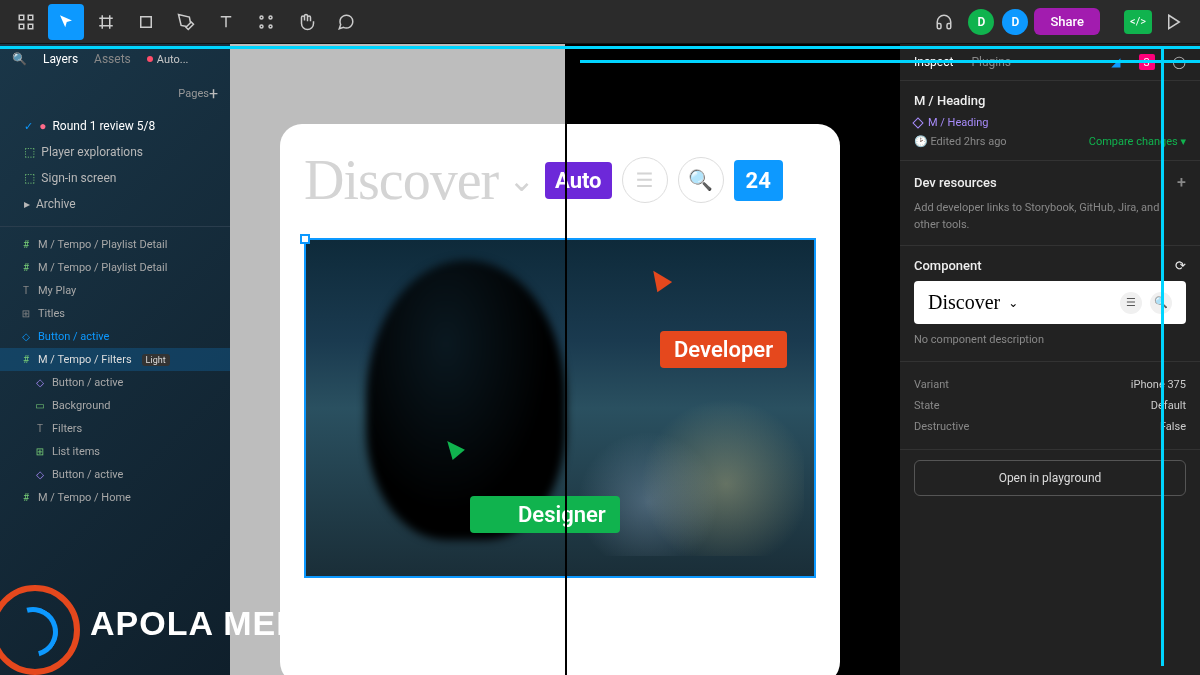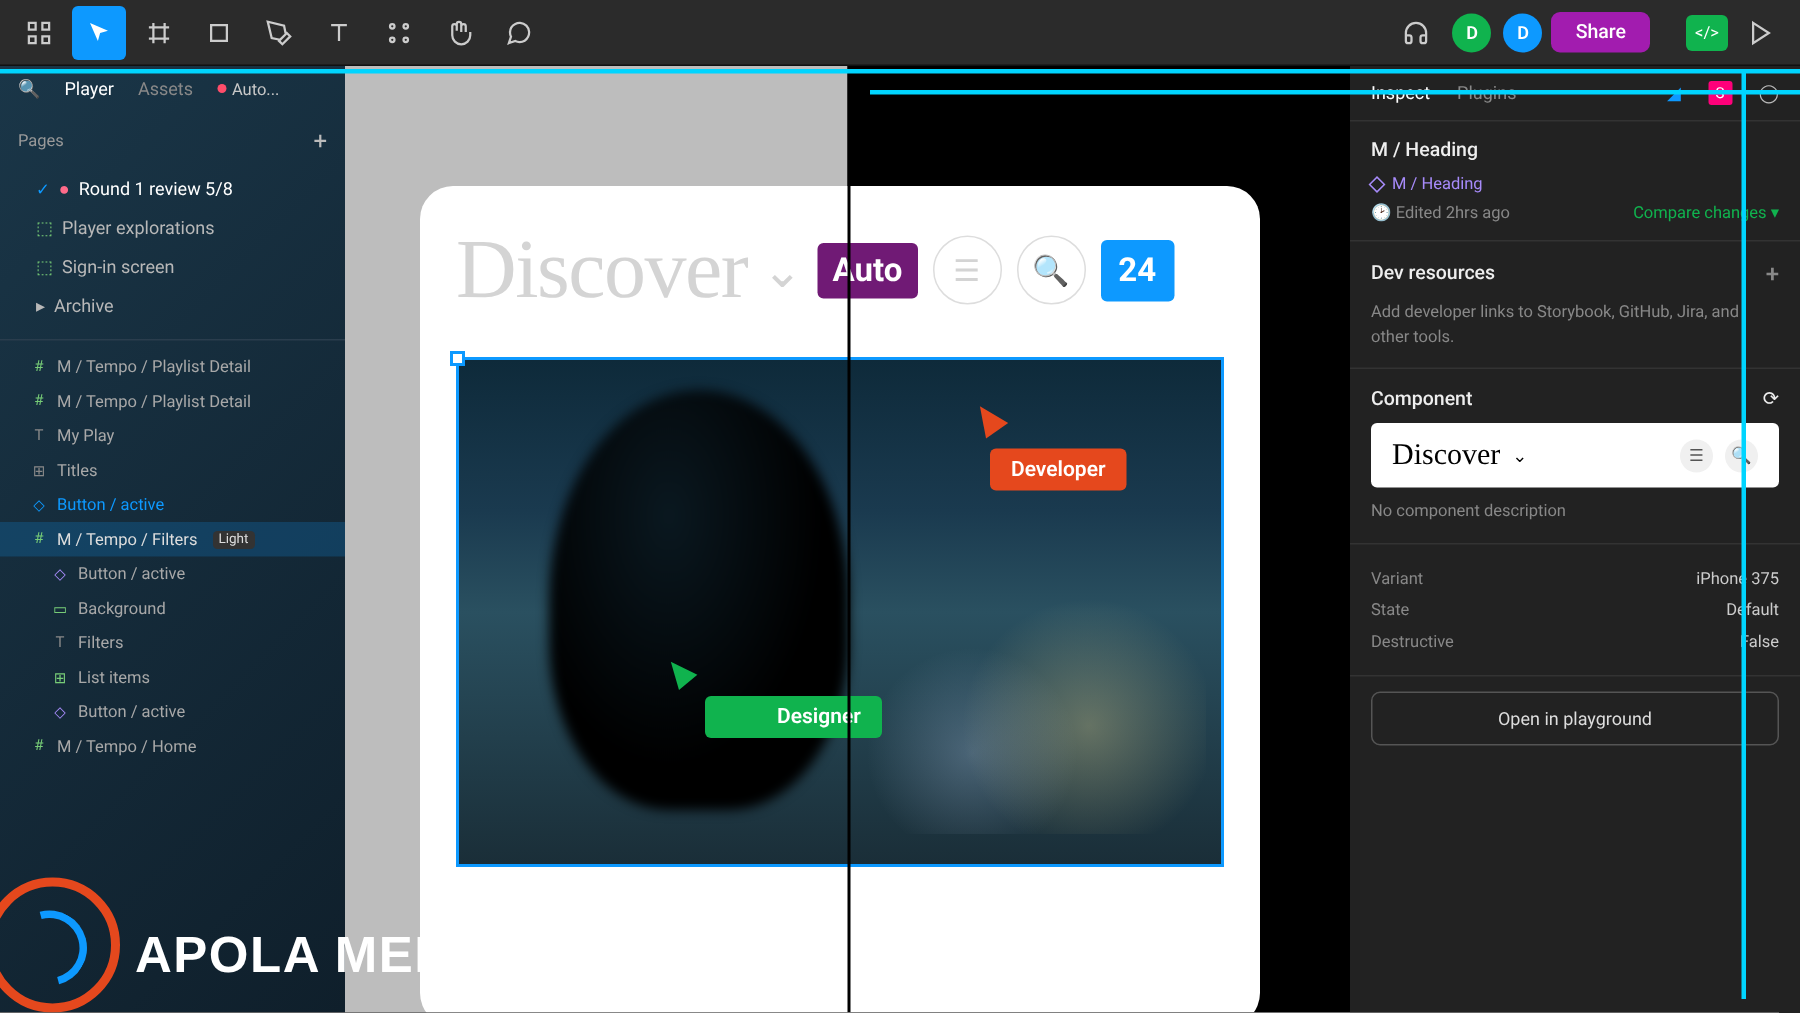--- a/index.html
+++ b/index.html
@@ -21,50 +21,50 @@
 
 .main { display:flex; flex:1; overflow:hidden; }
 
 
 .left { width:230px; background:linear-gradient(135deg,#1a3648 0%,#0f1f2b 100%); display:flex; flex-direction:column; font-size:12px; color:#c8c8c8; overflow:hidden; }
 .tabs-row { display:flex; align-items:center; gap:16px; padding:8px 12px; }
 .ltab { color:#888; cursor:pointer; }
 .ltab.active { color:#fff; }
 .rounded-pill { display:flex; align-items:center; gap:4px; font-size:11px; }
 .round-dot { width:6px; height:6px; background:#ff4d6a; border-radius:50%; }
-.pages-head { display:flex; justify-content:space-between; align-items:center; padding:10px 12px; color:#999; font-size:11px; }
+.pages-head { display:flex; justify-content:flex-end; align-items:center; padding:10px 12px; color:#999; font-size:11px; }
 .plus { color:#bbb; font-size:16px; cursor:pointer; }
 .page-item { padding:6px 12px 6px 24px; display:flex; align-items:center; gap:6px; color:#b8b8b8; }
 .page-item.sel { color:#fff; }
 .check { color:#0d99ff; font-size:11px; }
 .layer-item { padding:5px 12px 5px 20px; display:flex; align-items:center; gap:6px; color:#a8a8a8; font-size:11px; }
 .layer-item .ico { width:12px; height:12px; display:inline-flex; align-items:center; justify-content:center; color:#7c7; font-size:10px; }
 .layer-item.purple .ico { color:#a78bfa; }
 .layer-item.txt .ico { color:#888; }
 .layer-item.active { background:rgba(13,153,255,0.2); color:#ddd; }
 .layer-item.blue .ico { color:#0d99ff; }
 .layer-item.indent1 { padding-left:34px; }
 .light-badge { font-size:9px; background:#333; padding:1px 4px; border-radius:3px; margin-left:4px; }
 
 
 .canvas { flex:1; background:#bdbdbd; position:relative; overflow:hidden; }
 .canvas-right-half { position:absolute; top:0; right:0; width:50%; height:100%; background:#000; }
 .artboard { position:absolute; top:80px; left:50px; width:560px; height:560px; background:#fff; border-radius:22px; overflow:hidden; }
 .discover-row { display:flex; align-items:center; gap:10px; padding:24px 24px 16px; }
 .discover-title { font-family:"Times New Roman",Georgia,serif; font-size:56px; font-weight:400; letter-spacing:-1px; }
 .chev { font-size:32px; }
-.auto-pill { background:#701a75; color:#fff; font-weight:700; padding:6px 10px; font-size:22px; border-radius:4px; }
+.auto-pill { background:#6d28d9; color:#fff; font-weight:700; padding:6px 10px; font-size:22px; border-radius:4px; }
 .round-btn { width:46px; height:46px; border-radius:50%; background:#fff; border:1px solid #ddd; display:flex; align-items:center; justify-content:center; font-size:20px; }
 .count-pill { background:#0d99ff; color:#fff; font-weight:700; padding:8px 12px; font-size:22px; border-radius:4px; }
 .hatch-bg { position:absolute; top:76px; right:-40px; width:340px; height:60px; background:repeating-linear-gradient(45deg,#0d99ff 0,#0d99ff 3px,transparent 3px,transparent 12px); z-index:-1; }
 .hero-img { margin:10px 24px; height:340px; background:linear-gradient(180deg,#0e2a3a 0%,#1a3a4f 30%,#2a5060 50%,#1a2e38 100%); position:relative; border:2px solid #0d99ff; }
 .sel-handle { position:absolute; width:10px; height:10px; background:#fff; border:2px solid #0d99ff; top:-6px; left:-6px; }
 .silhouette { position:absolute; top:20px; left:60px; width:200px; height:280px; background:radial-gradient(ellipse at 40% 30%,#0a1820 0%,#000 60%); border-radius:50% 50% 40% 40%; filter:blur(4px); }
 .city-lights { position:absolute; bottom:20px; right:10px; width:260px; height:180px; background:radial-gradient(circle at 70% 60%,rgba(255,230,150,0.3) 0%,transparent 40%),radial-gradient(circle at 40% 70%,rgba(200,220,255,0.25) 0%,transparent 35%); }
-.cursor-label { position:absolute; padding:6px 14px; font-size:14px; font-weight:600; color:#fff; border-radius:4px; display:flex; align-items:center; }
+.cursor-label { position:absolute; padding:6px 14px; font-size:22px; font-weight:600; color:#fff; border-radius:4px; display:flex; align-items:center;margin-top:32px; }
 .cursor-label.designer { background:#10b34e; top:420px; left:240px;padding-left:48px; }
 .cursor-label.developer { background:#e5481d; top:255px; left:430px; }
 .cursor-arrow { position:absolute; width:0; height:0; }
 .cursor-arrow.green { top:395px; left:215px; border-left:8px solid transparent; border-right:8px solid transparent; border-bottom:18px solid #10b34e; transform:rotate(-40deg); }
 .cursor-arrow.red { top:225px; left:420px; border-left:9px solid transparent; border-right:9px solid transparent; border-bottom:20px solid #e5481d; transform:rotate(-35deg); }
 .divider-line { position:absolute; top:0; left:50%; width:2px; height:100%; background:#000; }
 
 
 .right { width:300px; background:#222; display:flex; flex-direction:column; font-size:12px; color:#bbb; overflow-y:auto; padding-bottom:10px; }
 .right-tabs { display:flex; align-items:center; gap:18px; padding:10px 14px; border-bottom:1px solid #333; }
@@ -86,21 +86,21 @@
 .props-row .k { color:#888; }
 .props-row .v { color:#ccc; }
 .playground-btn { margin:10px 14px; padding:10px; border:1px solid #555; border-radius:6px; text-align:center; color:#ddd; font-size:12px; cursor:pointer; }
 
 
 .overlay-line-h1 { position:absolute; top:46px; left:0; right:0; height:3px; background:#00d5ff; z-index:50; }
 .overlay-line-h2 { position:absolute; top:60px; left:580px; right:0; height:3px; background:#00d5ff; z-index:50; }
 .overlay-line-v { position:absolute; top:46px; right:36px; width:3px; height:620px; background:#00d5ff; z-index:50; }
 
 
-.watermark { position:absolute; bottom:18px; left:90px; color:#fff; font-size:34px; font-weight:800; font-family:Impact,Arial Black,sans-serif; letter-spacing:1px; z-index:60; }
+.watermark { position:absolute; bottom:32px; left:90px; color:#fff; font-size:34px; font-weight:800; font-family:Impact,Arial Black,sans-serif; letter-spacing:1px; z-index:60; }
 .wm-circle { position:absolute; bottom:0; left:-10px; width:90px; height:90px; border:6px solid #e5481d; border-radius:50%; z-index:59; }
 .wm-inner { position:absolute; bottom:18px; left:8px; width:50px; height:50px; border:5px solid #0d99ff; border-left-color:transparent; border-bottom-color:transparent; border-radius:50%; transform:rotate(30deg); z-index:59; }
 
 svg { width:18px; height:18px; }
 </style>
 </head>
 <body>
 
 <div class="app">
 
@@ -172,21 +172,21 @@
           <polygon points="5 3 19 12 5 21 5 3"></polygon>
         </svg>
       </div>
   </div>
 
   <div class="main">
 
     <div class="left">
       <div class="tabs-row">
         <span>🔍</span>
-        <span class="ltab active">Player</span>
+        <span class="ltab active">Layers</span>
         <span class="ltab">Assets</span>
         <span class="rounded-pill">
             <span class="round-dot"></span>
             <span>Auto...</span>
           </span>
       </div>
       <div class="pages-head">
         <span>Pages</span>
         <span class="plus">+</span>
       </div>

